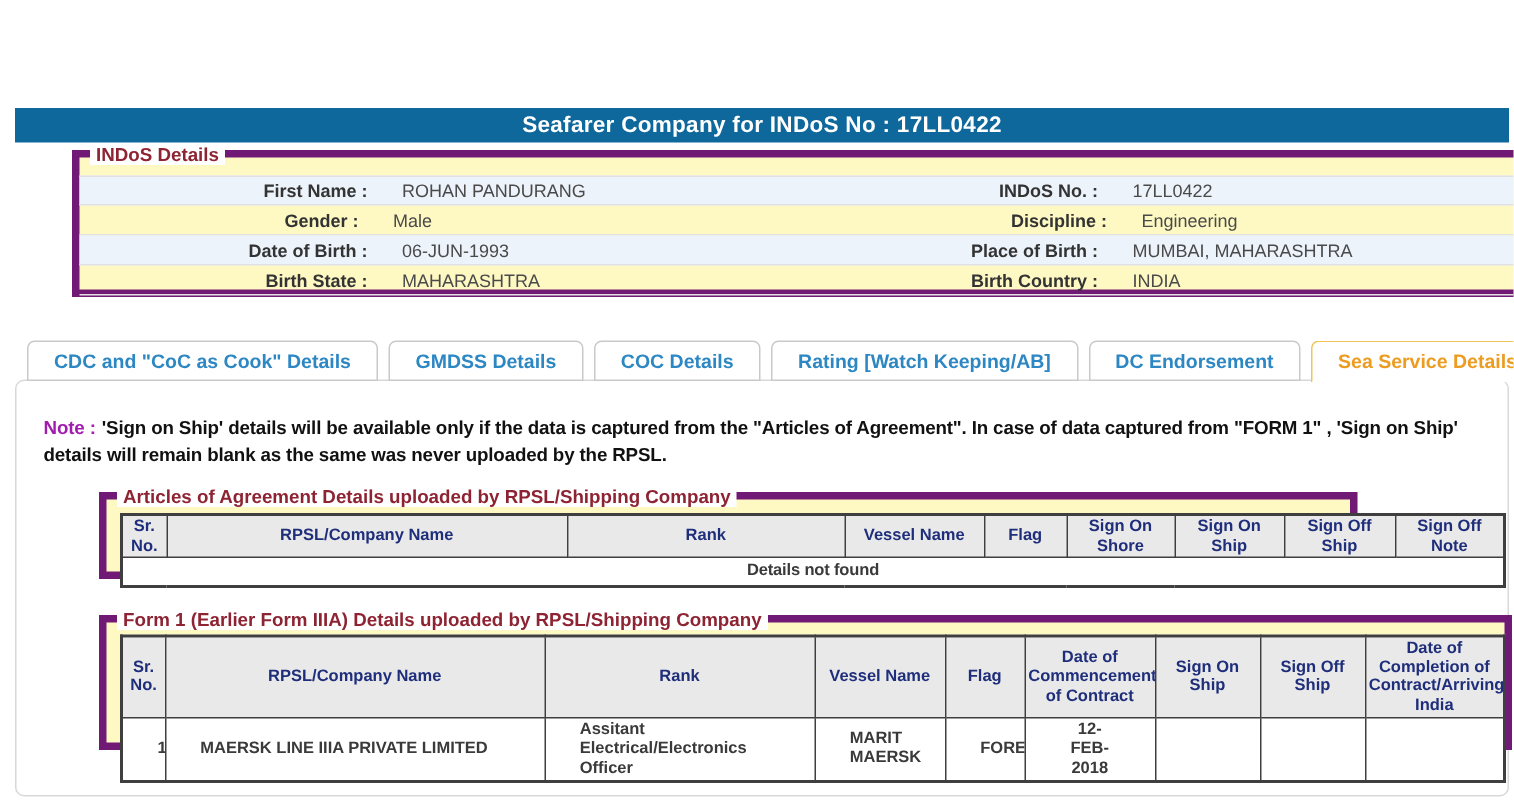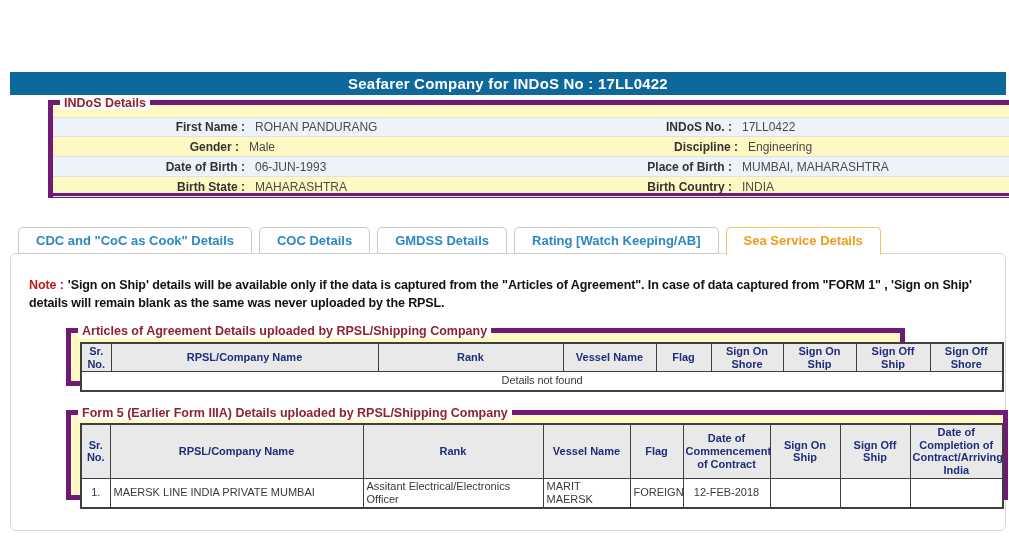--- a/index.html
+++ b/index.html
@@ -25,21 +25,21 @@
     color:#8e2433; font-weight:bold; font-size:12.5px; white-space:nowrap;
   }
   .indos-fs { left:10px; top:100px; width:996px; height:98px; }
   .indos-rows { margin-top:12px; }
   .irow {
     display:flex; height:20px; align-items:center;
     border-bottom:1px solid #e1e1e1; font-size:12px;
   }
   .irow:first-child { border-top:1px solid #e1e1e1; }
   .irow.alt { background:#edf3fa; }
-  .half { display:flex; width:497px; align-items:flex-start; }
+  .half { display:flex; width:497px; align-items:flex-start;gap:13px; }
   .lbl { flex:0 0 192px; text-align:right; font-weight:bold; color:#333; }
   .half.rt .lbl { flex:0 0 186px; }
   .val { margin-left:10px; color:#4a4a4a; white-space:nowrap; }
 
   
   .tabs {
     position:absolute; left:18px; top:227px; display:flex; gap:7px; z-index:3;
   }
   .tab {
     background:#ffffff; border:1px solid #c9c9c9; border-bottom:1px solid #c9c9c9;
@@ -52,39 +52,39 @@
 
   
   .panel {
     position:absolute; left:10px; top:253px; width:996px; height:278px;
     border:1px solid #d8d8d8; border-radius:6px; background:#fff; z-index:1;
   }
   .note {
     position:absolute; left:18px; top:22px; width:962px;
     font-size:12.5px; font-weight:bold; color:#111; line-height:1.45; letter-spacing:-.1px;
   }
-  .note-prefix { color:#b91c1c; margin-right:4px; }
+  .note-prefix { color:#a21caf; margin-right:4px; }
 
   .fs-articles { left:17px; top:74px; width:839px; height:58px; }
   .fs-form1    { left:17px; top:156px; width:942px; height:90px; }
 
   
   table.grid {
     border-collapse:collapse; table-layout:fixed; width:922px;
     position:absolute; left:9px; border:2px solid #3f3f3f; background:#fff;
   }
   .fs-articles table.grid { top:9px; }
   .fs-form1 table.grid { top:8px; }
   table.grid th, table.grid td { border:1px solid #3f3f3f; overflow:hidden; }
   table.grid th {
     background:#e9e9e9; color:#1f2e7b; font-size:11px; font-weight:bold;
     text-align:center; vertical-align:middle; line-height:1.15; padding:1px 2px;
   }
   table.grid td {
-    font-size:11px; font-weight:normal; color:#3a3a3a; padding:1px 3px;
+    font-size:11px; font-weight:bold; color:#3a3a3a; padding:1px 23px;
     vertical-align:middle; line-height:1.2;
   }
   tr.hdr1 { height:26px; }
   tr.hdr2 { height:50px; }
   tr.empty-row { height:19px; }
   tr.data-row { height:30px; }
   td.nf { color:#e60000; text-align:center; font-size:12.5px; letter-spacing:-.1px; }
   td.c { text-align:center; }
 </style>
 </head>
@@ -133,23 +133,24 @@
       <div class="half rt">
           <span class="lbl">Birth Country :</span>
           <span class="val">INDIA</span>
         </div>
     </div>
   </div>
 </div>
 
 <div class="tabs">
   <div class="tab">CDC and "CoC as Cook" Details</div>
+  <div class="tab">GMDSS Details</div>
   <div class="tab">COC Details</div>
-  <div class="tab">GMDSS Details</div>
   <div class="tab">Rating [Watch Keeping/AB]</div>
+  <div class="tab">DC Endorsement</div>
   <div class="tab active">Sea Service Details</div>
 
 </div>
 
 <div class="panel">
 
   <div class="note">
     <span class="note-prefix">Note :</span><span>'Sign on Ship' details will be available only if the data is captured from the "Articles of Agreement". In case of data captured from "FORM 1" , 'Sign on Ship' details will remain blank as the same was never uploaded by the RPSL.</span>
   </div>
 
@@ -170,31 +171,31 @@
       <tbody>
           <tr class="hdr1">
         <th>Sr. No.</th>
         <th>RPSL/Company Name</th>
         <th>Rank</th>
         <th>Vessel Name</th>
         <th>Flag</th>
         <th>Sign On Shore</th>
         <th>Sign On Ship</th>
         <th>Sign Off Ship</th>
-        <th>Sign Off Shore</th>
+        <th>Sign Off Note</th>
       </tr>
       <tr class="empty-row">
         <td class="nf" colspan="9">Details not found</td>
       </tr>
     </tbody>
       </table>
   </div>
 
   <div class="fs fs-form1">
-    <span class="fs-legend">Form 5 (Earlier Form IIIA) Details uploaded by RPSL/Shipping Company</span>
+    <span class="fs-legend">Form 1 (Earlier Form IIIA) Details uploaded by RPSL/Shipping Company</span>
     <table class="grid">
       <colgroup>
         <col style="width:29px">
           <col style="width:253px">
           <col style="width:180px">
           <col style="width:87px">
         <col style="width:53px">
           <col style="width:87px">
           <col style="width:70px">
           <col style="width:70px">
@@ -207,21 +208,21 @@
         <th>Rank</th>
         <th>Vessel Name</th>
         <th>Flag</th>
         <th>Date of Commencement of Contract</th>
         <th>Sign On Ship</th>
         <th>Sign Off Ship</th>
         <th>Date of Completion of Contract/Arriving India</th>
       </tr>
       <tr class="data-row">
         <td class="c">1.</td>
-        <td>MAERSK LINE INDIA PRIVATE MUMBAI</td>
+        <td>MAERSK LINE IIIA PRIVATE LIMITED</td>
         <td>Assitant Electrical/Electronics Officer</td>
         <td>MARIT MAERSK</td>
         <td class="c">FOREIGN</td>
         <td class="c">12-FEB-2018</td>
         <td class="c"></td>
         <td class="c"></td>
         <td class="c"></td>
       </tr>
     </tbody>
       </table>

